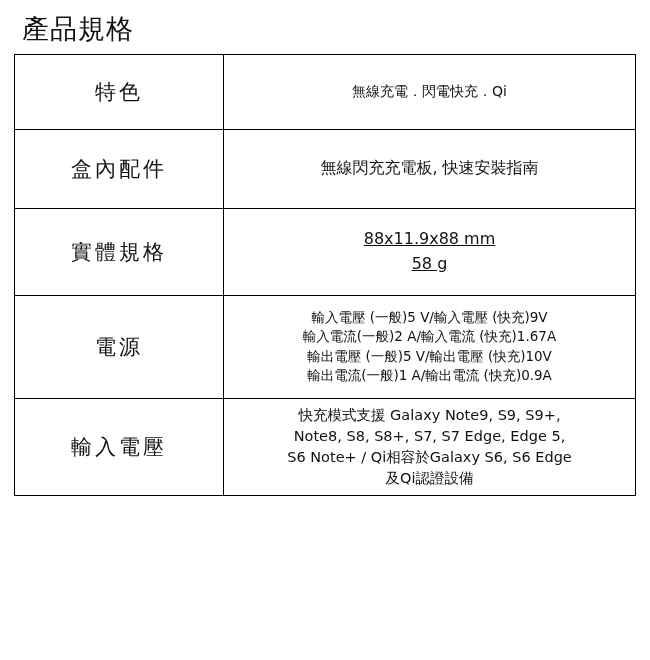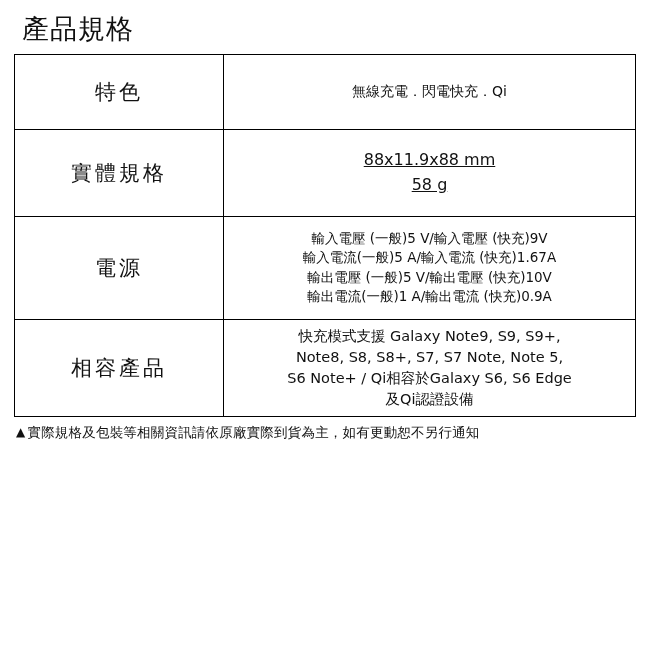--- a/index.html
+++ b/index.html
@@ -97,45 +97,46 @@
 <div class="page">
 
   <div class="page-title">產品規格</div>
 
   <table class="spec">
     <tbody>
       <tr class="row-feature">
         <td class="label">特色</td>
         <td class="value v-large">無線充電．閃電快充．Qi</td>
       </tr>
+      <tr class="row-box">
+        <td class="label">盒內配件</td>
+        <td class="value v-mid">無線閃充充電板, 快速安裝指南</td>
+      </tr>
       <tr class="row-physical">
         <td class="label">實體規格</td>
         <td class="value v-mid">
           <div>88x11.9x88 mm</div>
           <div>58 g</div>
         </td>
       </tr>
       <tr class="row-power">
         <td class="label">電源</td>
         <td class="value v-small">
           <div>輸入電壓 (一般)5 V/輸入電壓 (快充)9V</div>
-          <div>輸入電流(一般)5 A/輸入電流 (快充)1.67A</div>
+          <div>輸入電流(一般)2 A/輸入電流 (快充)1.67A</div>
           <div>輸出電壓 (一般)5 V/輸出電壓 (快充)10V</div>
           <div>輸出電流(一般)1 A/輸出電流 (快充)0.9A</div>
         </td>
       </tr>
       <tr class="row-compat">
-        <td class="label">相容產品</td>
+        <td class="label">輸入電壓</td>
         <td class="value v-compat">
           <div>快充模式支援 Galaxy Note9, S9, S9+,</div>
-          <div>Note8, S8, S8+, S7, S7 Note, Note 5,</div>
+          <div>Note8, S8, S8+, S7, S7 Edge, Edge 5,</div>
           <div>S6 Note+ / Qi相容於Galaxy S6, S6 Edge</div>
           <div>及Qi認證設備</div>
         </td>
       </tr>
     </tbody>
   </table>
 
-  <div class="footnote">
-    <span class="tri">▲</span><span>實際規格及包裝等相關資訊請依原廠實際到貨為主，如有更動恕不另行通知</span>
-  </div>
 
 </div>
 
 </body></html>

